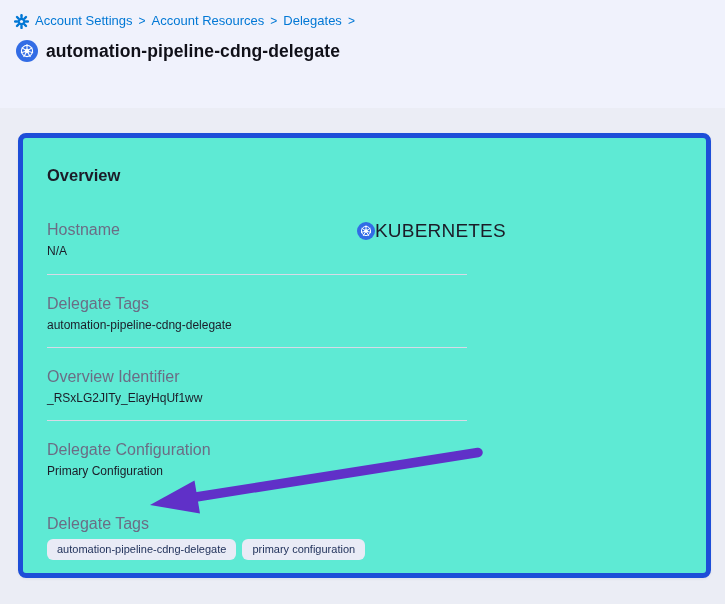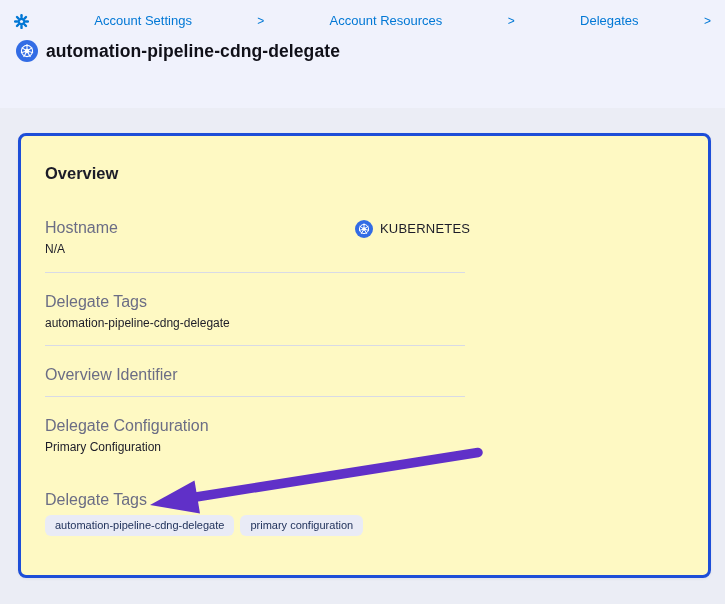--- a/index.html
+++ b/index.html
@@ -11,21 +11,21 @@
     position: relative;
   }
   
   .page-header {
     width: 725px; height: 108px;
     background: #f0f2fc;
     padding: 13px 14px 0 14px;
   }
   .breadcrumb {
     display: flex; align-items: center; gap: 6px;
-    font-size: 13px; color: #0278d5; line-height: 16px; justify-content: space-between;
+    font-size: 13px; color: #0278d5; line-height: 16px;
   }
   .crumb-link { color: #0278d5; text-decoration: none; cursor: pointer; }
   .crumb-sep { color: #0278d5; font-size: 12px; }
   .gear-wrap { width: 15px; height: 15px; display: inline-flex; }
   .title-row {
     margin-top: 11px; margin-left: 2px;
     display: flex; align-items: center; gap: 8px;
   }
   .k8s-badge {
     border-radius: 50%;
@@ -34,22 +34,22 @@
   }
   .page-title {
     font-size: 17.5px; font-weight: bold; color: #101018;
     letter-spacing: 0.1px;
   }
   
   .card {
     position: absolute;
     left: 18px; top: 133px;
     width: 693px; height: 445px;
-    background: #fef9c3;
-    border: 3px solid #1d4ed8;
+    background: #5eead4;
+    border: 5px solid #1d4ed8;
     border-radius: 8px;
     box-shadow: 0 1px 3px rgba(40,41,61,0.06);
     padding: 27px 24px;
   }
   .card-heading {
     font-size: 16.5px; font-weight: bold; color: #1c1c28;
     line-height: 20px;
     margin-bottom: 36px;
   }
   .fields-col { width: 420px; }
@@ -58,22 +58,22 @@
     margin-bottom: 2px;
   }
   .field-value {
     font-size: 12px; color: #1c1c28; line-height: 20px;
   }
   .two-col {
     display: grid;
     grid-template-columns: 310px 1fr;
   }
   .type-value {
-    display: flex; align-items: center; gap: 7px;
-    font-size: 13px; color: #1c1c28; line-height: 20px;
+    display: flex; align-items: center; gap: 0;
+    font-size: 19px; color: #1c1c28; line-height: 20px;
     letter-spacing: 0.2px;
   }
   .divider {
     border: none; border-top: 1px solid #d8dae6;
     width: 420px;
     margin: 12px 0 20px 0;
   }
   .divider.first { margin-top: 13px; }
   .tags-section { margin-top: 34px; }
   .tags-row { display: flex; gap: 6px; margin-top: 6px; }
@@ -178,20 +178,21 @@
 
     <div>
       <div class="field-label">Delegate Tags</div>
       <div class="field-value">automation-pipeline-cdng-delegate</div>
     </div>
 
     <hr class="divider">
 
     <div>
       <div class="field-label">Overview Identifier</div>
+      <div class="field-value">_RSxLG2JITy_ElayHqUf1ww</div>
     </div>
 
     <hr class="divider">
 
     <div>
       <div class="field-label">Delegate Configuration</div>
       <div class="field-value">Primary Configuration</div>
     </div>
 
     <div class="tags-section">

